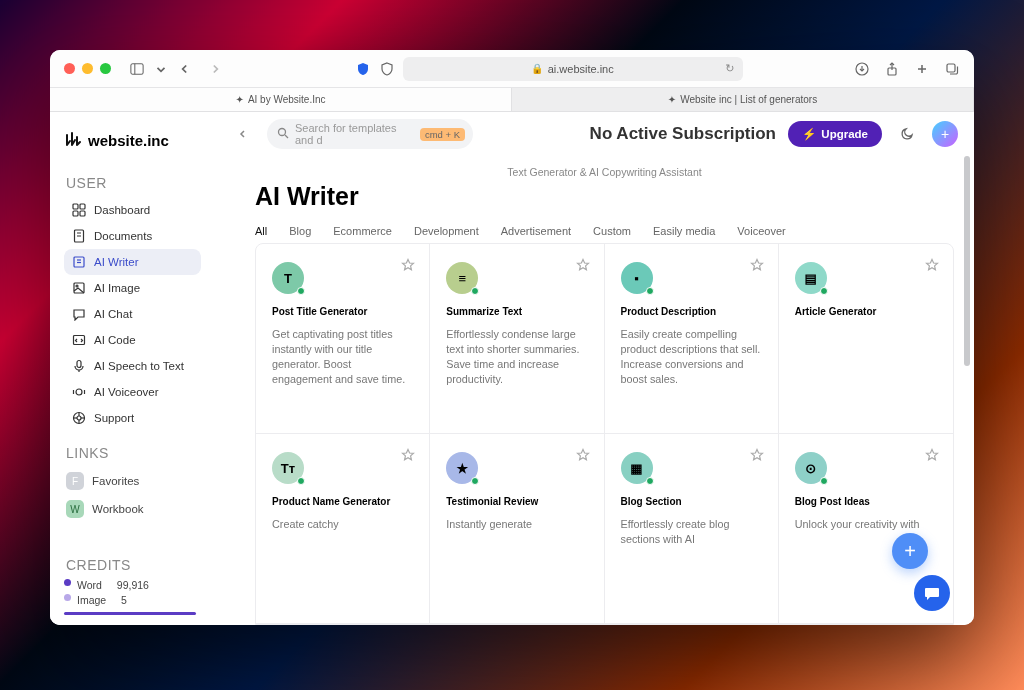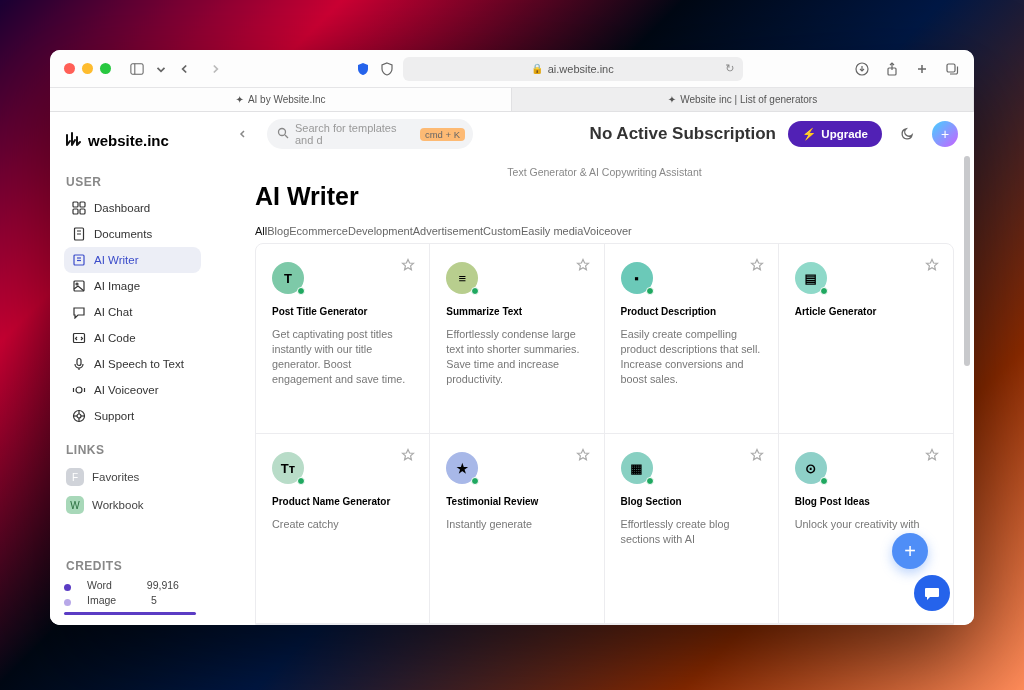--- a/index.html
+++ b/index.html
@@ -45,50 +45,50 @@
 .urlbar .lock { margin-right:4px; font-size:10px; }
 .urlbar .reload { position:absolute; right:8px; color:#888; }
 .tb-right { display:flex; gap:14px; }
 .tabbar { height:24px; background:#eeeeef; border-bottom:1px solid #e1e1e3; display:flex; }
 .tabbar .tab { flex:1; display:flex; align-items:center; justify-content:center; font-size:10px; color:#555; border-right:1px solid #e1e1e3; gap:4px; }
 .tabbar .tab.active { background:#fdfdfd; }
 .app { flex:1; display:flex; background:#fff; overflow:hidden; position:relative; }
 .sidebar { width:165px; background:#fff; border-right:0; padding:18px 14px 10px 14px; display:flex; flex-direction:column; }
 .logo { display:flex; align-items:center; gap:6px; font-weight:700; font-size:15px; margin-bottom:18px; }
 .logo-icon { display:inline-block; }
-.section-label { font-size:12px; letter-spacing:0.5px; color:#888; font-weight:700; margin:6px 0 6px 2px; }
+.section-label { font-size:14px; letter-spacing:0.5px; color:#888; font-weight:400; margin:6px 0 6px 2px; }
 .nav-item { display:flex; align-items:center; gap:8px; padding:6px 8px; border-radius:8px; font-size:11.5px; color:#333; cursor:pointer; }
 .nav-item.active { background:#eceef6; color:#3b4cca; }
 .nav-item .ico { width:14px; height:14px; display:flex; align-items:center; justify-content:center; }
 .nav-item .ico svg { width:14px; height:14px; }
 .link-item { display:flex; align-items:center; gap:8px; padding:5px 2px; font-size:11.5px; color:#444; }
 .link-badge { width:18px; height:18px; border-radius:5px; background:#d0d3d9; color:#fff; font-size:10px; display:flex; align-items:center; justify-content:center; }
 .link-badge.g { background:#a8d8b9; color:#2a6e3f; }
 .credits { margin-top:auto; padding-top:10px; }
-.credit-line { display:flex; align-items:flex-end; gap:16px; font-size:10.5px; color:#444; margin:3px 0; }
+.credit-line { display:flex; align-items:flex-start; gap:6px; font-size:10.5px; color:#444; margin:3px 0; }
 .dot { width:7px; height:7px; border-radius:50%; }
 .dot.purple { background:#5b3cc4; }
 .dot.lav { background:#b8a8e8; }
 .progress { height:3px; background:#5b3cc4; border-radius:2px; margin-top:6px; width:96%; }
 .main { flex:1; display:flex; flex-direction:column; overflow:hidden; }
 .topbar { height:44px; display:flex; align-items:center; padding:0 16px; gap:12px; }
 .back { width:24px; height:24px; display:flex; align-items:center; justify-content:center; color:#888; }
 .search { background:#f2f3f5; border-radius:18px; height:30px; width:206px; display:flex; align-items:center; padding:0 8px 0 10px; gap:6px; font-size:11px; color:#999; }
 .search .si { color:#888; }
 .kbd { background:#fdba74; border-radius:4px; padding:1px 5px; font-size:9.5px; color:#666; margin-left:auto; white-space:nowrap; }
 .spacer { flex:1; }
 .sub-status { font-size:17px; color:#333; font-weight:600; }
 .upgrade { background:#5121b5; color:#fff; border-radius:16px; padding:6px 14px; font-size:11.5px; font-weight:600; display:flex; align-items:center; gap:5px; }
 .theme-toggle { width:26px; height:26px; display:flex; align-items:center; justify-content:center; color:#666; }
 .avatar { width:26px; height:26px; border-radius:50%; background:linear-gradient(135deg,#44d0ff,#c961ff); display:flex; align-items:center; justify-content:center; color:#fff; font-size:14px; font-weight:300; }
 .content { flex:1; padding:10px 20px 0 40px; overflow:hidden; position:relative; }
 .content-scroll { position:absolute; right:4px; top:0; width:6px; height:210px; background:#c8c9cc; border-radius:3px; }
 .breadcrumb { font-size:10.5px; color:#888; margin-bottom:4px;text-align:center; }
 h1 { font-size:25px; font-weight:800; margin-bottom:14px; }
-.filters { display:flex; font-size:11px; color:#666; margin-bottom:6px; }
+.filters { display:flex; gap:22px; font-size:11px; color:#666; margin-bottom:6px; }
 .filters .f { cursor:pointer; }
 .filters .f.active { color:#111; font-weight:500; }
 .grid { display:grid; grid-template-columns:repeat(4,1fr); border:1px solid #ececef; border-radius:8px 8px 0 0; overflow:hidden; }
 .card { padding:18px 16px 20px; border-right:1px solid #ececef; border-bottom:1px solid #ececef; position:relative; min-height:190px; }
 .card:nth-child(4n){ border-right:0; }
 .card-icon { width:32px; height:32px; border-radius:50%; display:flex; align-items:center; justify-content:center; position:relative; margin-bottom:12px; font-weight:700; font-size:13px; }
 .card-icon .badge { position:absolute; bottom:-1px; right:-1px; width:8px; height:8px; border-radius:50%; background:#1fa860; border:1.5px solid #fff; }
 .star { position:absolute; top:14px; right:14px; color:#aaa; }
 .card h3 { font-size:10px; font-weight:700; line-height:1.25; margin-bottom:8px; }
 .card p { font-size:10.8px; color:#777; line-height:1.42; }

